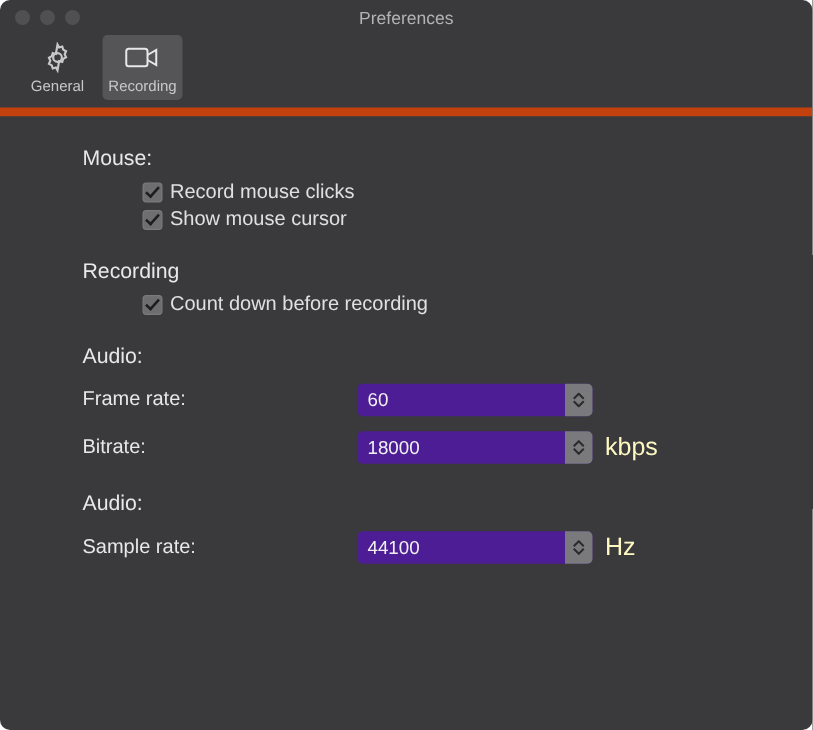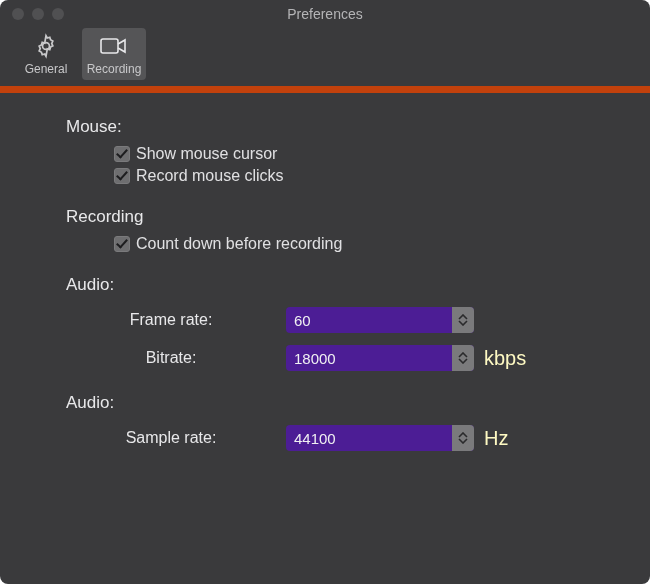--- a/index.html
+++ b/index.html
@@ -115,21 +115,21 @@
       transform: rotate(42deg);
     }
     .field-row {
       display: flex;
       align-items: center;
       gap: 10px;
       margin-top: 12px;
     }
     .field-label {
       width: 210px;
-      text-align: center;
+      text-align: left;
       font-size: 16px;
       color: #e8e8ea;
     }
     .select {
       width: 188px;
       height: 26px;
       background: #4c1d95;
       border-radius: 4px;
       display: flex;
       align-items: center;
@@ -192,25 +192,25 @@
       </div>
       <span class="tool-label">Recording</span>
     </div>
   </div>
 
   <div class="content">
 
     <div class="section-label">Mouse:</div>
     <div class="checkbox-row">
       <div class="checkbox checked"></div>
-      <span>Show mouse cursor</span>
+      <span>Record mouse clicks</span>
     </div>
     <div class="checkbox-row">
       <div class="checkbox checked"></div>
-      <span>Record mouse clicks</span>
+      <span>Show mouse cursor</span>
     </div>
 
     <div class="section-label">Recording</div>
     <div class="checkbox-row">
       <div class="checkbox checked"></div>
       <span>Count down before recording</span>
     </div>
 
     <div class="section-label">Audio:</div>
     <div class="field-row">

